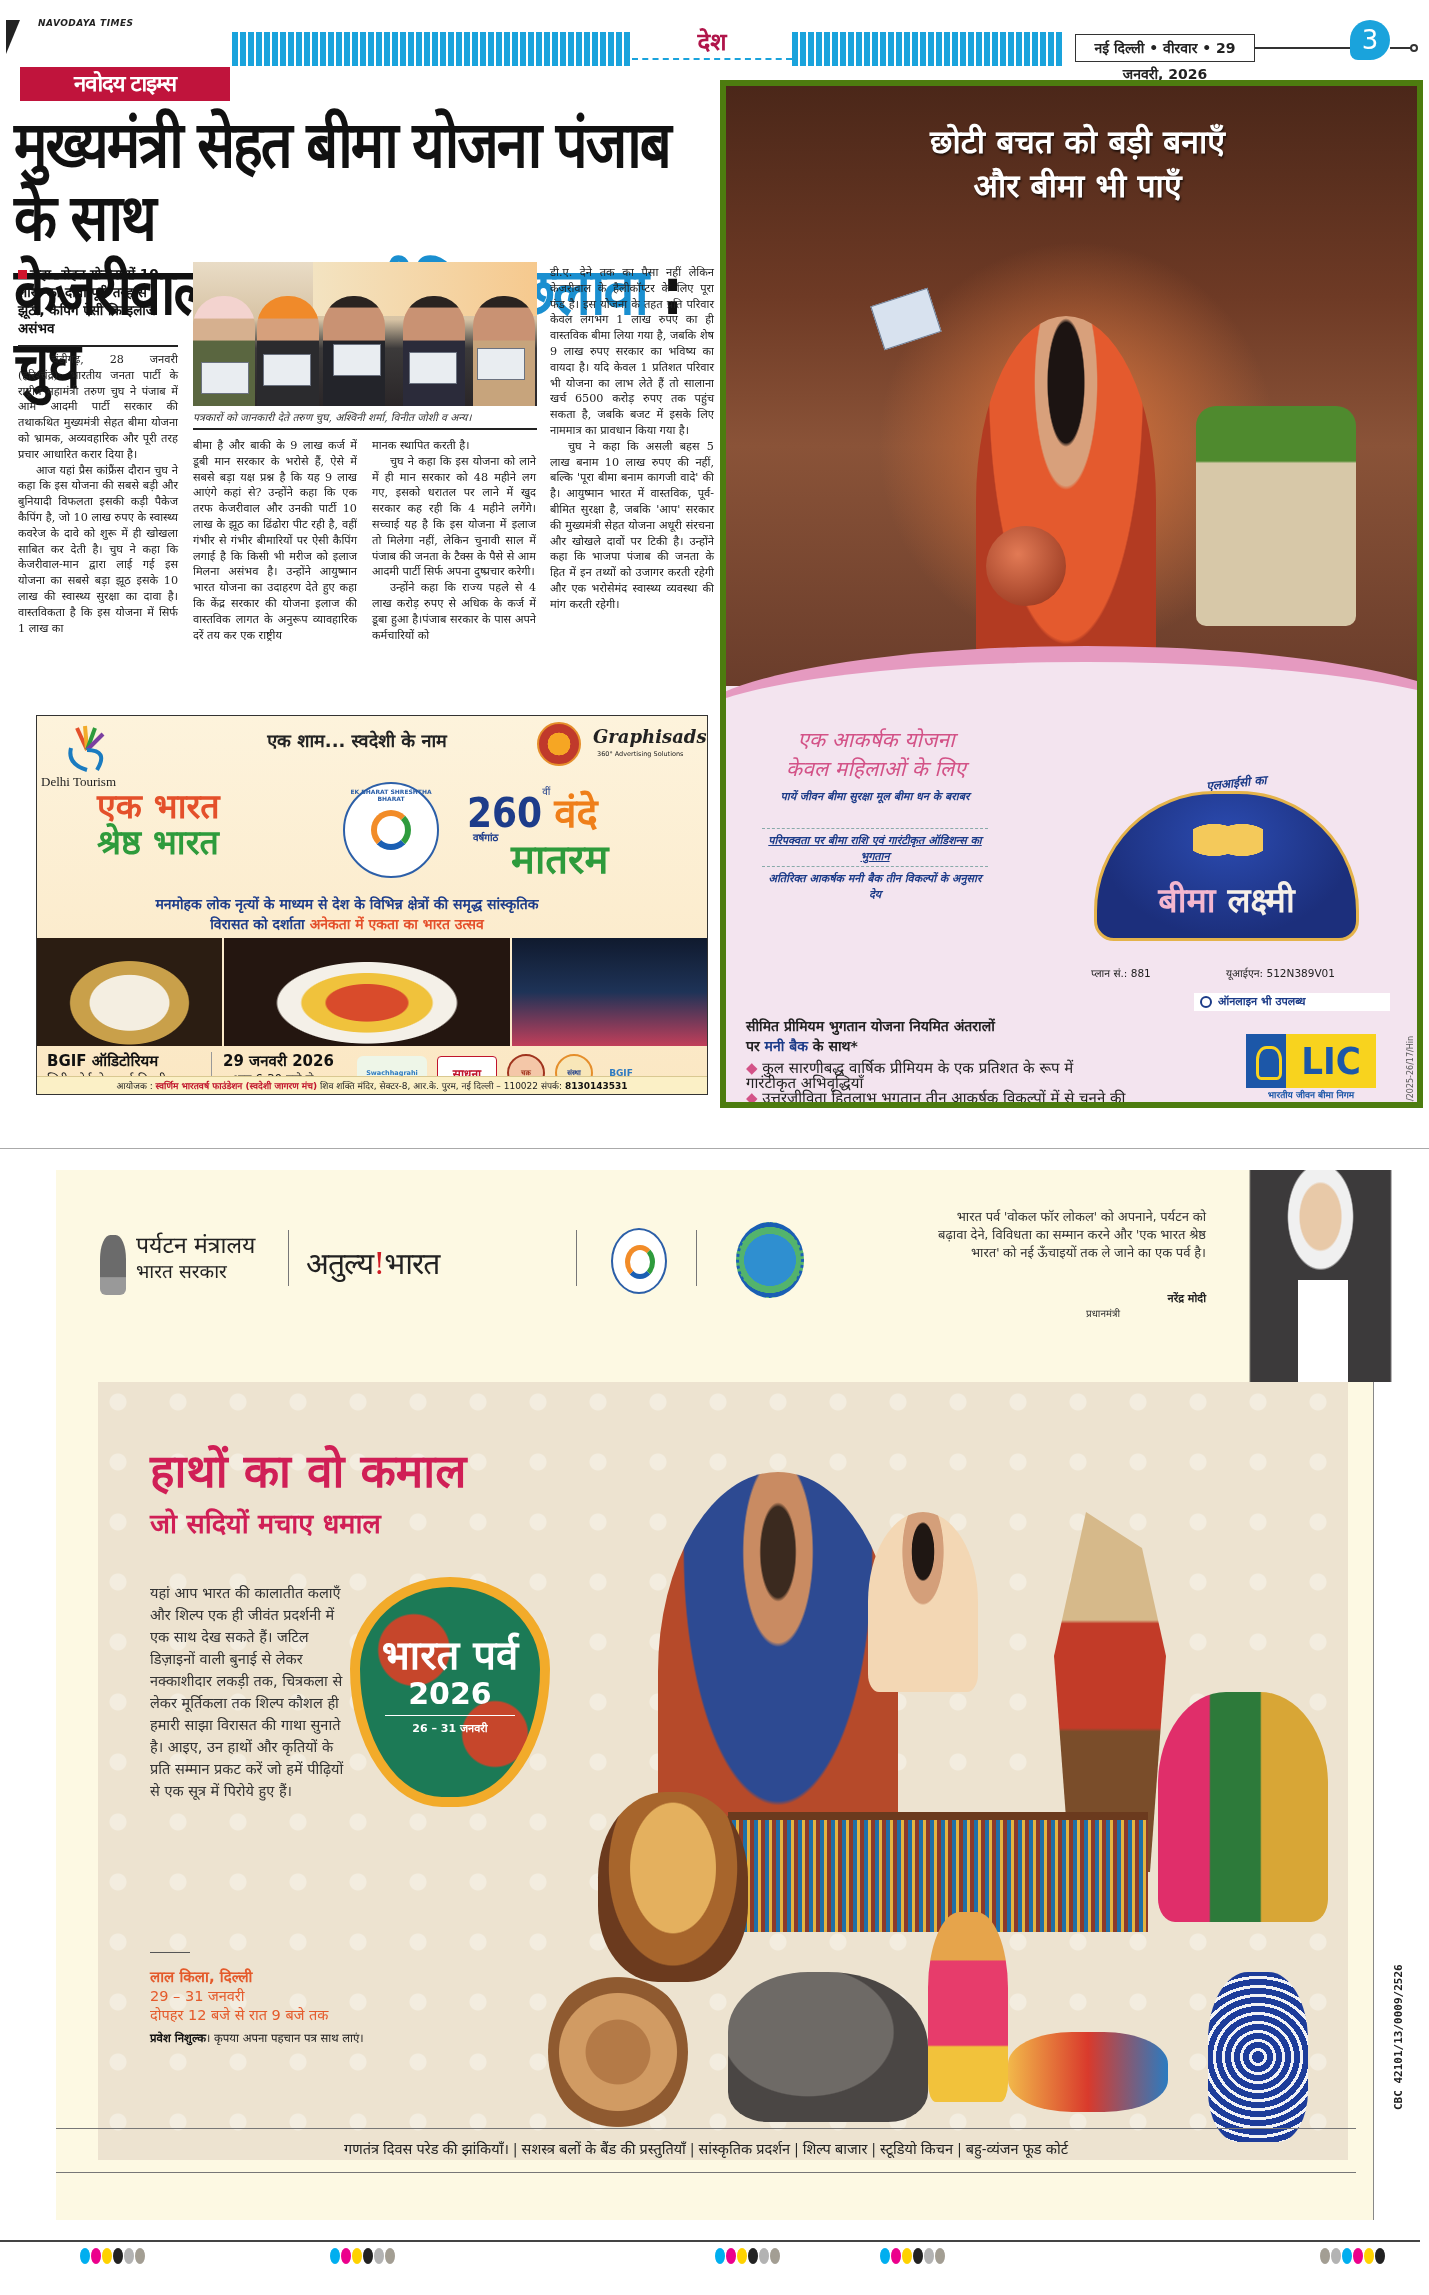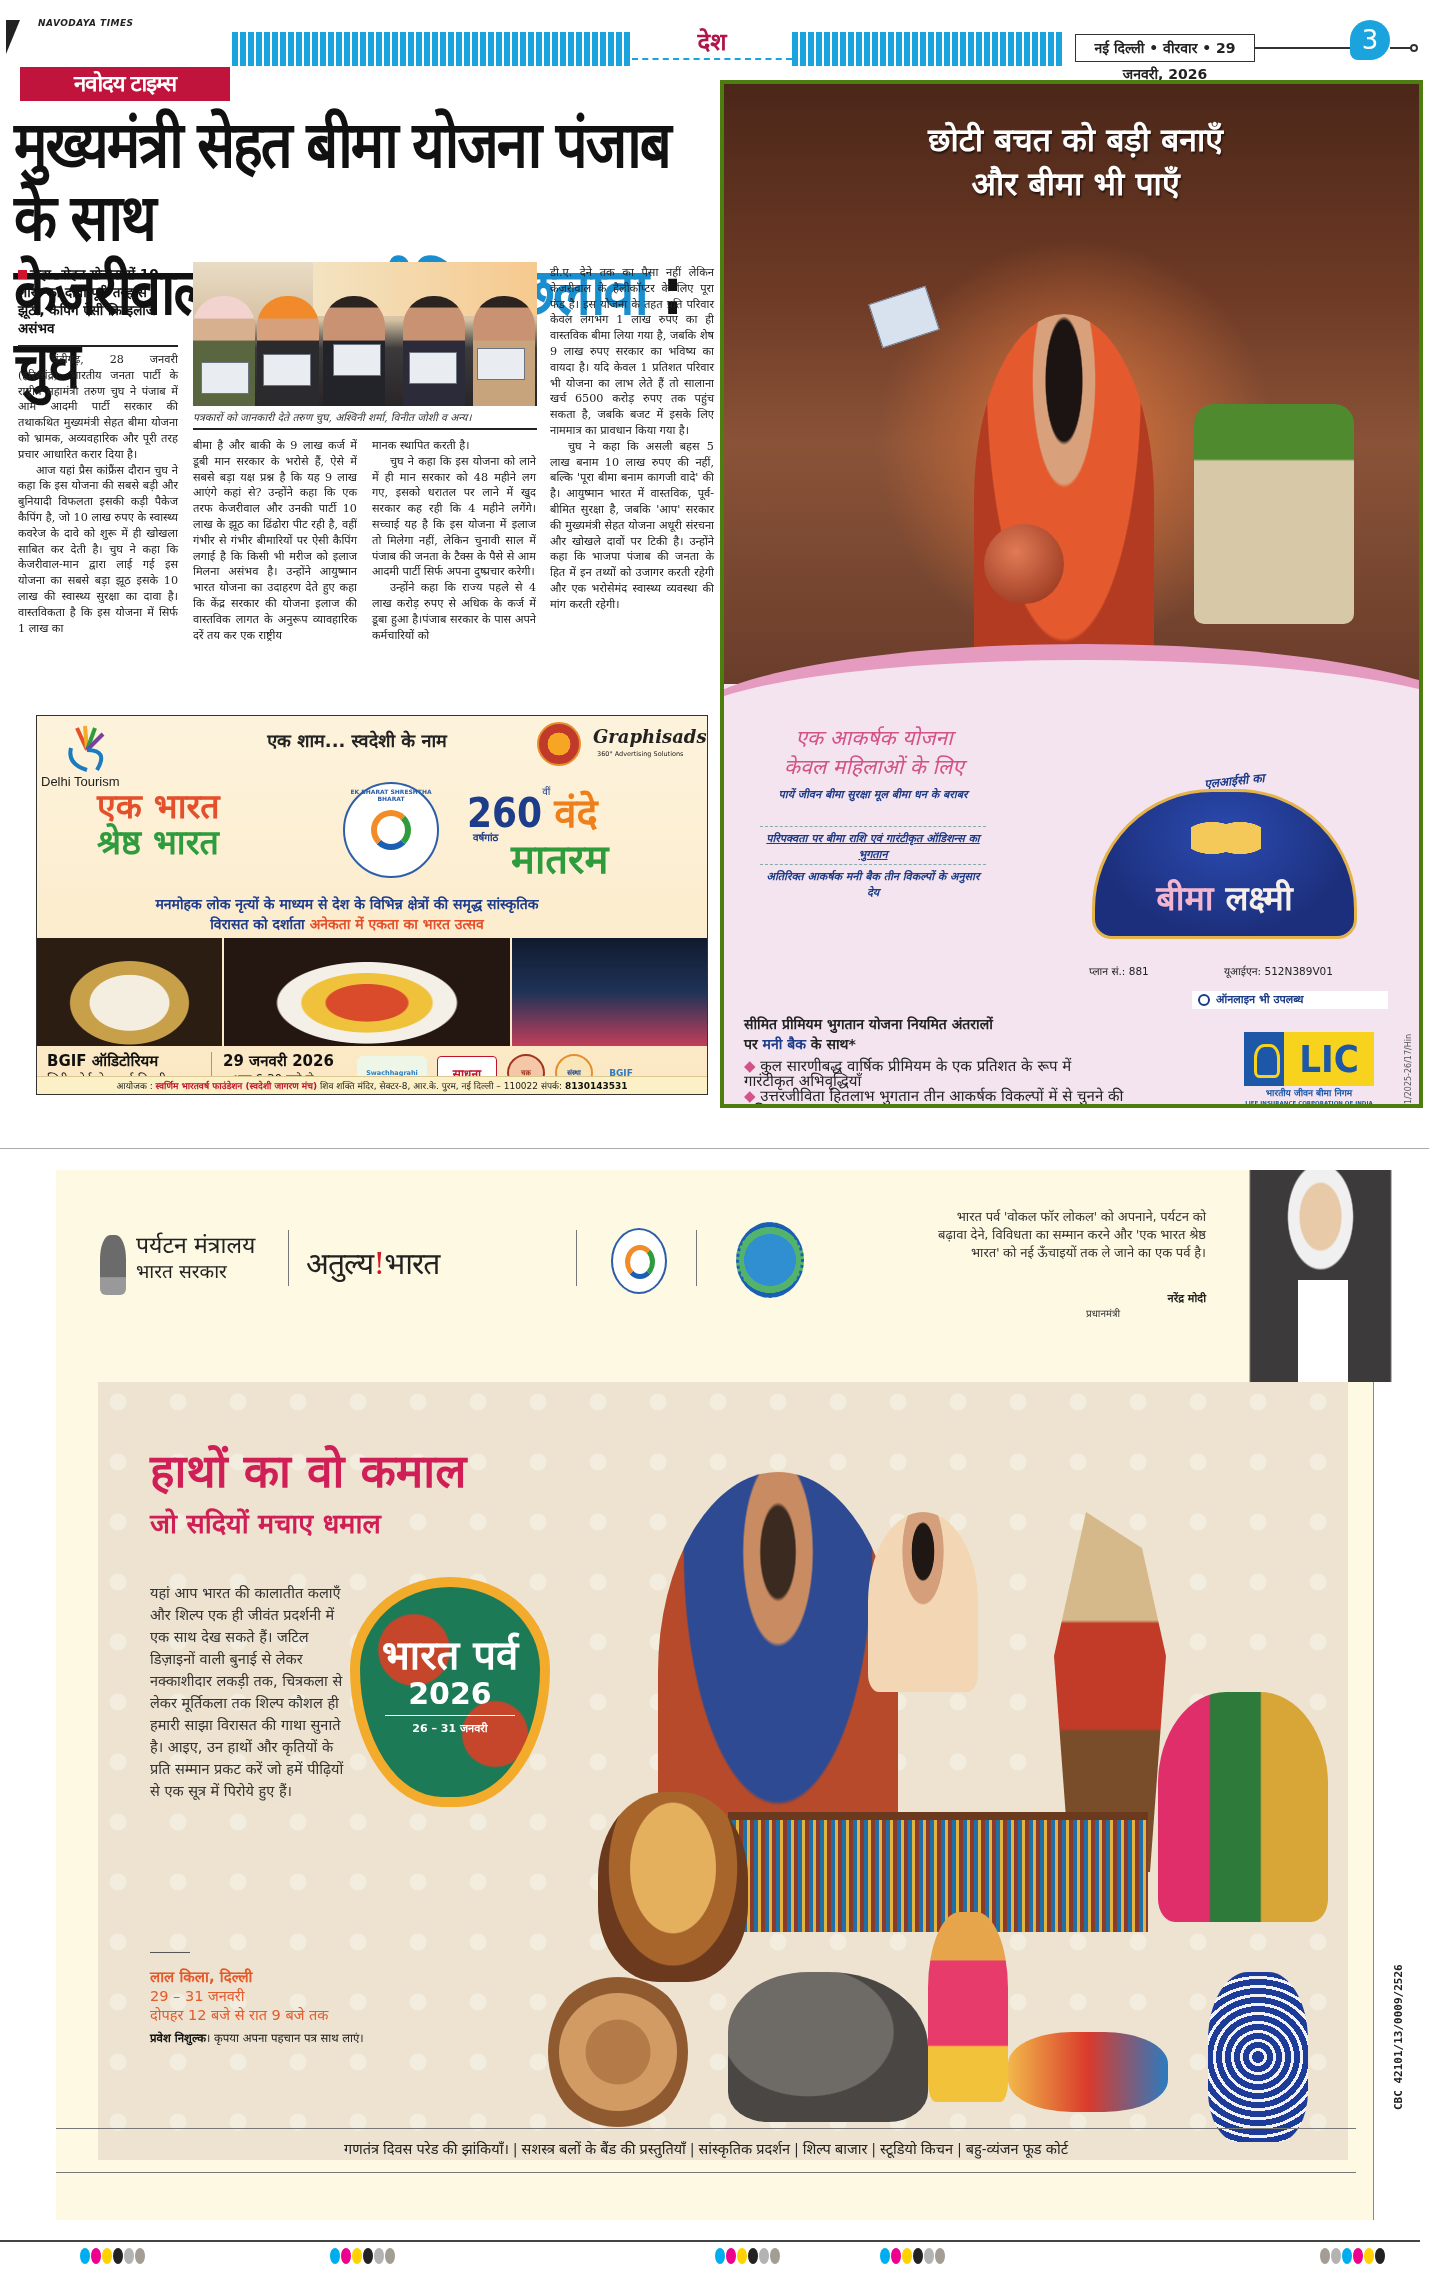--- a/index.html
+++ b/index.html
@@ -40,21 +40,21 @@
     background: linear-gradient(180deg, #e9dcc6 0%, #d7c3a4 40%, #3c3a3a 60%, #2a2628 100%); }
   .photo .person { position: absolute; bottom: 0; width: 62px; height: 110px; border-radius: 30px 30px 0 0; }
   .photo .paper { position: absolute; width: 48px; height: 32px; background: #e9edf1; border: 1px solid #6b7280; }
   .photo .banner { position: absolute; left: 120px; top: 0; width: 224px; height: 54px; background: linear-gradient(90deg, #f3e3c1, #f6c98e); }
   .caption { position: absolute; left: 193px; top: 410px; width: 344px; font-family: "DejaVu Serif", serif; font-style: italic; font-size: 10.5px; color: #333; }
   .caption-rule { position: absolute; left: 193px; top: 428px; width: 344px; height: 2px; background: #222; }
 
   
   .event-ad { position: absolute; left: 36px; top: 715px; width: 672px; height: 380px; border: 1.5px solid #333; background: linear-gradient(180deg, #fdf3dc 0%, #fbe7c3 100%); overflow: hidden; }
   .event-logo { position: absolute; left: 20px; top: 8px; width: 60px; height: 48px; }
-  .event-logo-txt { position: absolute; left: 4px; top: 58px; font-size: 13px; color: #222; font-family: Liberation Sans, sans-serif; }
+  .event-logo-txt { position: absolute; left: 4px; top: 58px; font-size: 13px; color: #222; font-family: Liberation Serif, serif; }
   .event-tag { position: absolute; left: 180px; top: 12px; width: 280px; text-align: center; font-weight: bold; font-size: 18px; color: #222; }
   .event-emb { position: absolute; left: 500px; top: 6px; width: 44px; height: 44px; border-radius: 50%; background: radial-gradient(circle, #f6a623 0 40%, #c0392b 41% 100%); border: 2px solid #e58e2b; }
   .event-gads { position: absolute; left: 556px; top: 10px; font-family: "DejaVu Serif", serif; font-style: italic; font-weight: bold; font-size: 18px; color: #222; }
   .event-gads-sub { position: absolute; left: 560px; top: 34px; font-size: 6.5px; color: #222; }
   .ekbharat { position: absolute; left: 60px; top: 72px; font-weight: bold; font-size: 34px; line-height: 36px; }
   .ekbharat .l1 { color: #e4502b; } .ekbharat .l2 { color: #2e9b3c; }
   .ebsb-circle { position: absolute; left: 306px; top: 66px; width: 96px; height: 96px; border-radius: 50%; border: 2px solid #2c5fa8; background: #fff; }
   .ebsb-circle .ring { position: absolute; left: 26px; top: 26px; width: 40px; height: 40px; border-radius: 50%; border: 6px solid #f28c28; border-right-color: #2e9b3c; border-bottom-color: #1a5fb4; }
   .ebsb-circle .text { position: absolute; left: 0; top: 4px; width: 92px; text-align: center; font-size: 6px; color: #2c5fa8; font-weight: bold; }
   .vande { position: absolute; left: 430px; top: 68px; }
@@ -77,21 +77,21 @@
   .event-date { position: absolute; left: 186px; top: 334px; }
   .event-date .d1 { font-weight: bold; font-size: 15px; color: #111; }
   .event-date .d2 { font-size: 12px; color: #222; padding-left: 10px; }
   .sponsors { position: absolute; left: 320px; top: 338px; display: flex; gap: 10px; align-items: center; }
   .sp { width: 48px; height: 34px; border-radius: 50%; font-size: 7px; text-align: center; line-height: 34px; font-weight: bold; }
   .organizer { position: absolute; left: 0; bottom: 0; width: 670px; height: 18px; background: #fbf0c6; border-top: 1px solid #d9c891; font-size: 9px; line-height: 18px; text-align: center; color: #222; }
   .organizer .org { color: #c0142c; font-weight: bold; }
   .organizer b { color: #111; }
 
   
-  .lic-ad { position: absolute; left: 720px; top: 80px; width: 703px; height: 1028px; border: 4px solid #4d7c0f; overflow: hidden; background: #f3e4ef; }
+  .lic-ad { position: absolute; left: 720px; top: 80px; width: 703px; height: 1028px; border: 6px solid #4d7c0f; overflow: hidden; background: #f3e4ef; }
   .lic-photo { position: absolute; left: 0; top: 0; width: 703px; height: 600px; background:
       radial-gradient(ellipse at 50% 60%, #c56b3a 0 10%, transparent 40%),
       linear-gradient(180deg, #4b2719 0%, #6e3a25 35%, #8a5338 60%, #6a3d2b 100%); }
   .lic-woman { position: absolute; left: 250px; top: 230px; width: 180px; height: 370px; background: radial-gradient(ellipse at 50% 18%, #1c1412 0 14%, #d8a07b 15% 24%, #e45a2e 25% 60%, #b33b22 61%); border-radius: 50% 50% 0 0; }
   .lic-bag { position: absolute; left: 470px; top: 320px; width: 160px; height: 220px; border-radius: 20px 20px 10px 10px; background: linear-gradient(180deg, #4f8a2e 0 25%, #d7c8a8 26% 100%); }
   .lic-pot { position: absolute; left: 260px; top: 440px; width: 80px; height: 80px; border-radius: 50%; background: radial-gradient(circle at 40% 35%, #e27a55, #8c2e18); }
   .lic-cards { position: absolute; left: 150px; top: 210px; width: 60px; height: 46px; background: #d8e2ef; border: 1px solid #6b7b93; transform: rotate(-18deg); }
   .lic-headline { position: absolute; left: 0; top: 34px; width: 703px; text-align: center; font-weight: bold; font-size: 32px; line-height: 44px; color: #fff; text-shadow: 1px 2px 2px rgba(0,0,0,0.6); }
   .lic-wave { position: absolute; left: -40px; top: 560px; width: 800px; height: 160px; border-radius: 50% 50% 0 0; background: #f3e4ef; border-top: 16px solid #e59ac0; }
   .lic-pink-title { position: absolute; left: 40px; top: 640px; width: 220px; text-align: center; font-style: italic; font-size: 21px; line-height: 29px; color: #d35287; }

